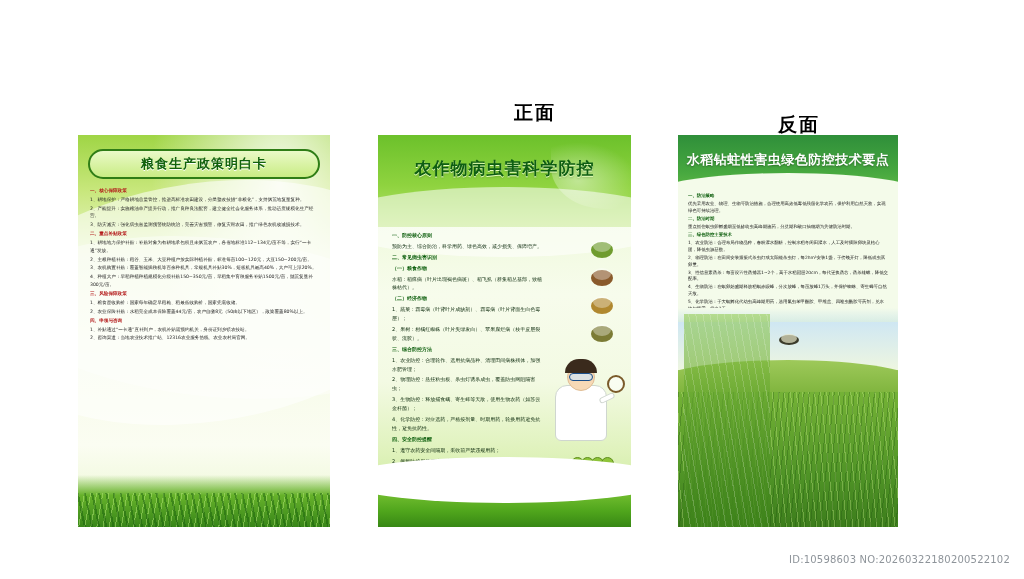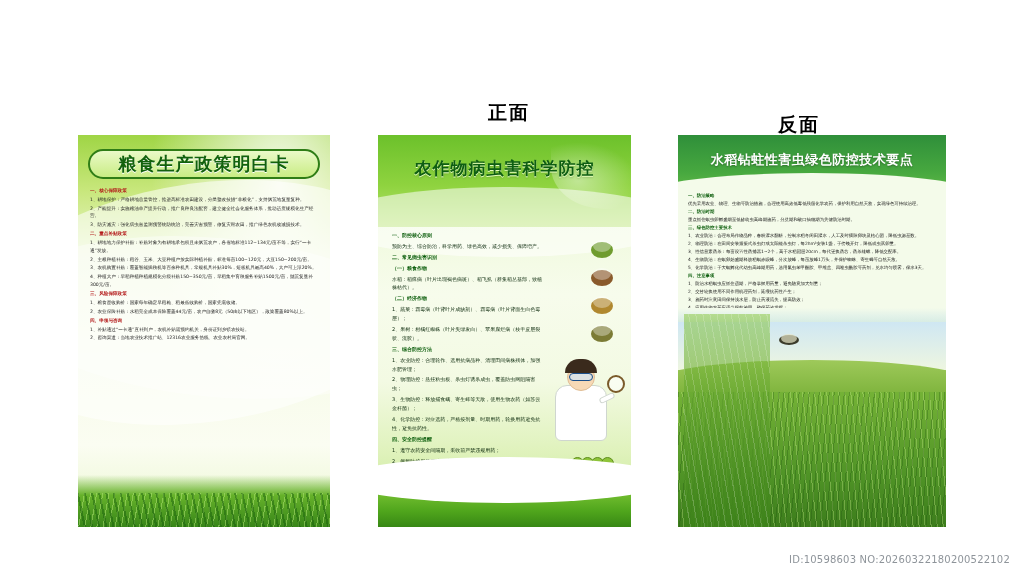--- a/index.html
+++ b/index.html
@@ -17,32 +17,32 @@
   }
 
   
   .sec-label {
     position: absolute;
     font-size: 19px;
     font-weight: bold;
     color: #000;
     letter-spacing: 2px;
   }
-  #label-front { left: 488px; top: 100px; }
+  #label-front { left: 514px; top: 100px; }
   #label-back  { left: 778px; top: 112px; }
 
   
   .poster {
     position: absolute;
     overflow: hidden;
     background: #fff;
   }
   #poster-a { left: 78px;  top: 135px; width: 252px; height: 398px; }
   #poster-b { left: 378px; top: 135px; width: 253px; height: 398px; }
-  #poster-c { left: 678px; top: 135px; width: 268px; height: 398px; padding-left: 9px; }
+  #poster-c { left: 678px; top: 135px; width: 220px; height: 398px; padding-left: 9px; }
 
   
   .pa-bg {
     position: absolute; inset: 0;
     background:
       radial-gradient(ellipse at 80% 12%, rgba(255,255,255,.85) 0%, rgba(255,255,255,0) 45%),
       linear-gradient(180deg,#9fd545 0%, #c8e77c 14%, #eaf7cd 30%, #f6fbe8 55%, #fbfdf2 78%, #eef8d8 92%, #cdea8d 100%);
   }
   .pa-swoosh {
     position: absolute; left: -40%; top: 12%;
@@ -71,21 +71,21 @@
       repeating-linear-gradient(100deg, rgba(180,230,120,.5) 0 1px, rgba(180,230,120,0) 1px 6px);
   }
   .pa-title-wrap {
     position: absolute; left: 10px; right: 10px; top: 14px; height: 30px;
     border: 2px solid #2f7d16;
     border-radius: 15px;
     background: linear-gradient(180deg,#eaf9c8,#c9ec84);
     display: flex; align-items: center; justify-content: center;
   }
   .pa-title {
-    font-size: 18px; font-weight: bold; color: #12620d;
+    font-size: 13px; font-weight: bold; color: #12620d;
     letter-spacing: 1px;
     text-shadow: 0 1px 0 #fff;
   }
   .pa-body {
     position: absolute; left: 12px; right: 12px; top: 52px; bottom: 58px;
     font-size: 4.6px; line-height: 1.62; color: #1d1d1d;
     overflow: hidden;
   }
   .pa-body .h { color: #b31a1a; font-weight: bold; }
   .pa-body p { margin: 0 0 1.5px 0; }

